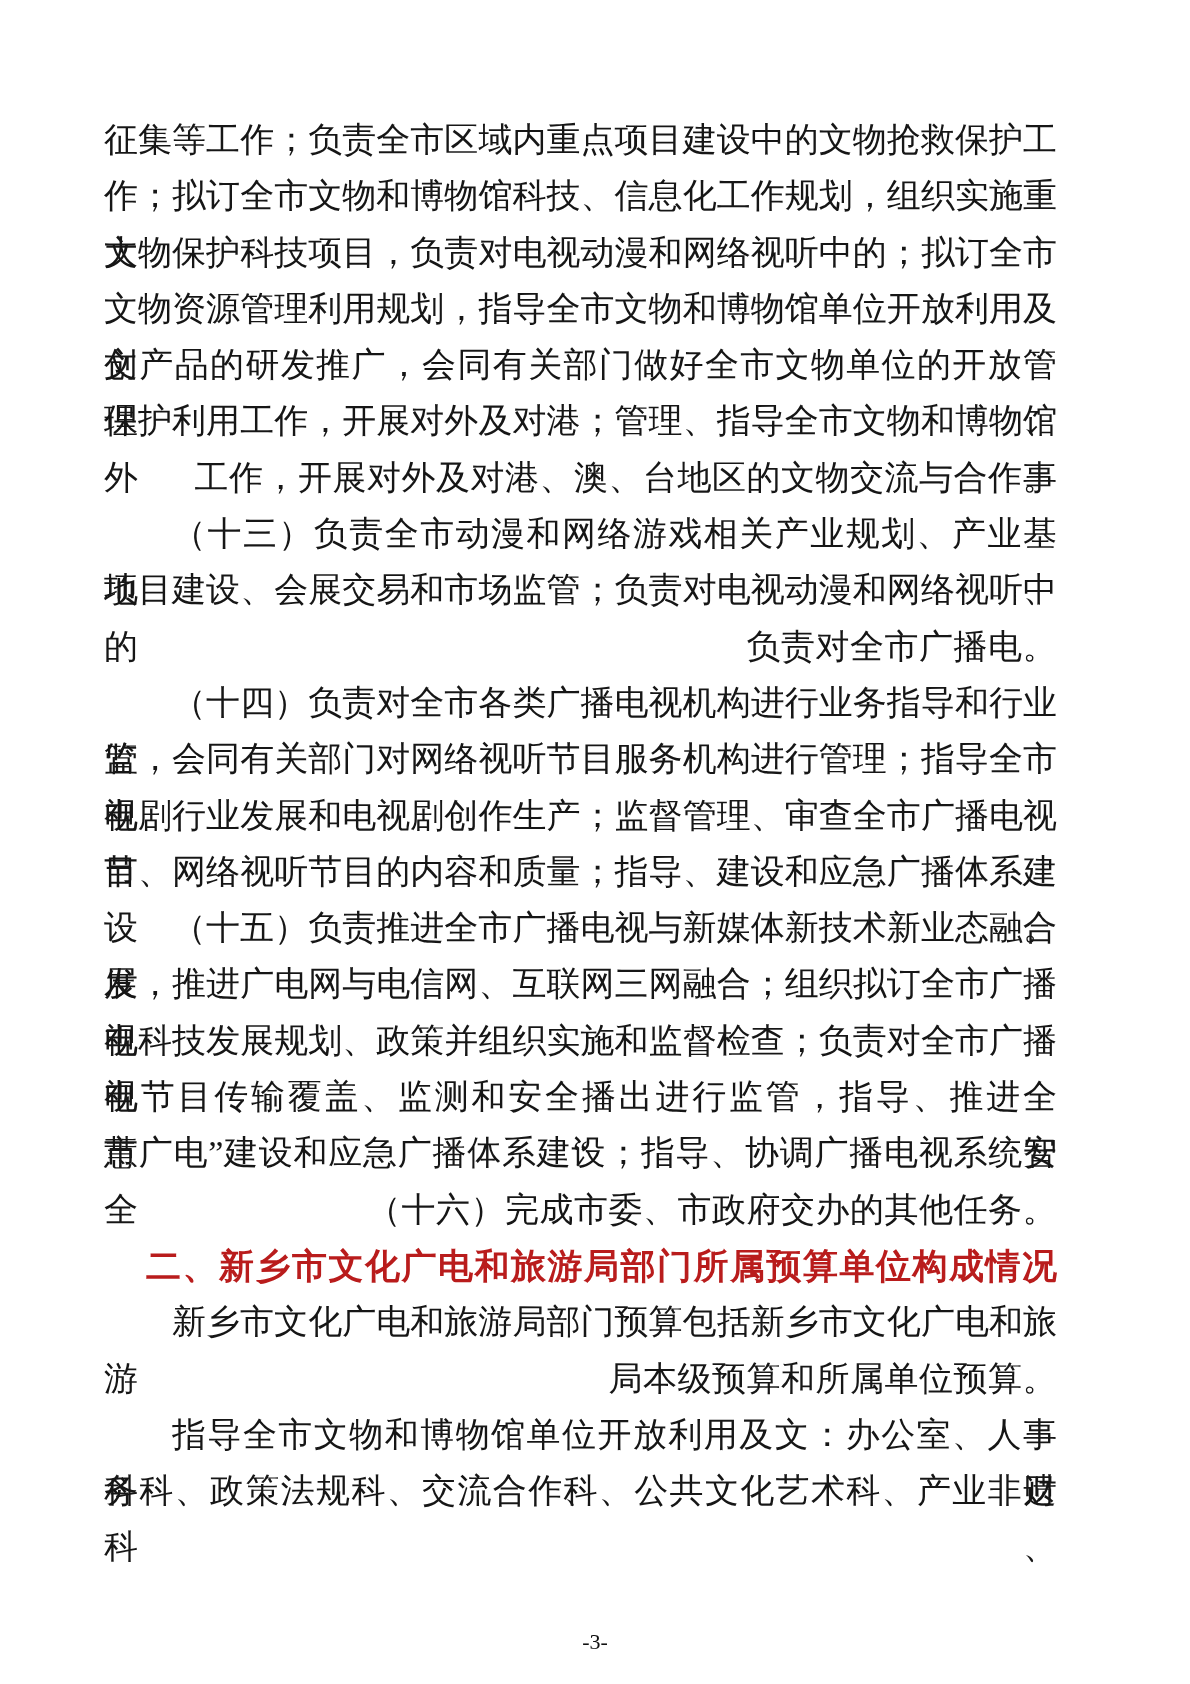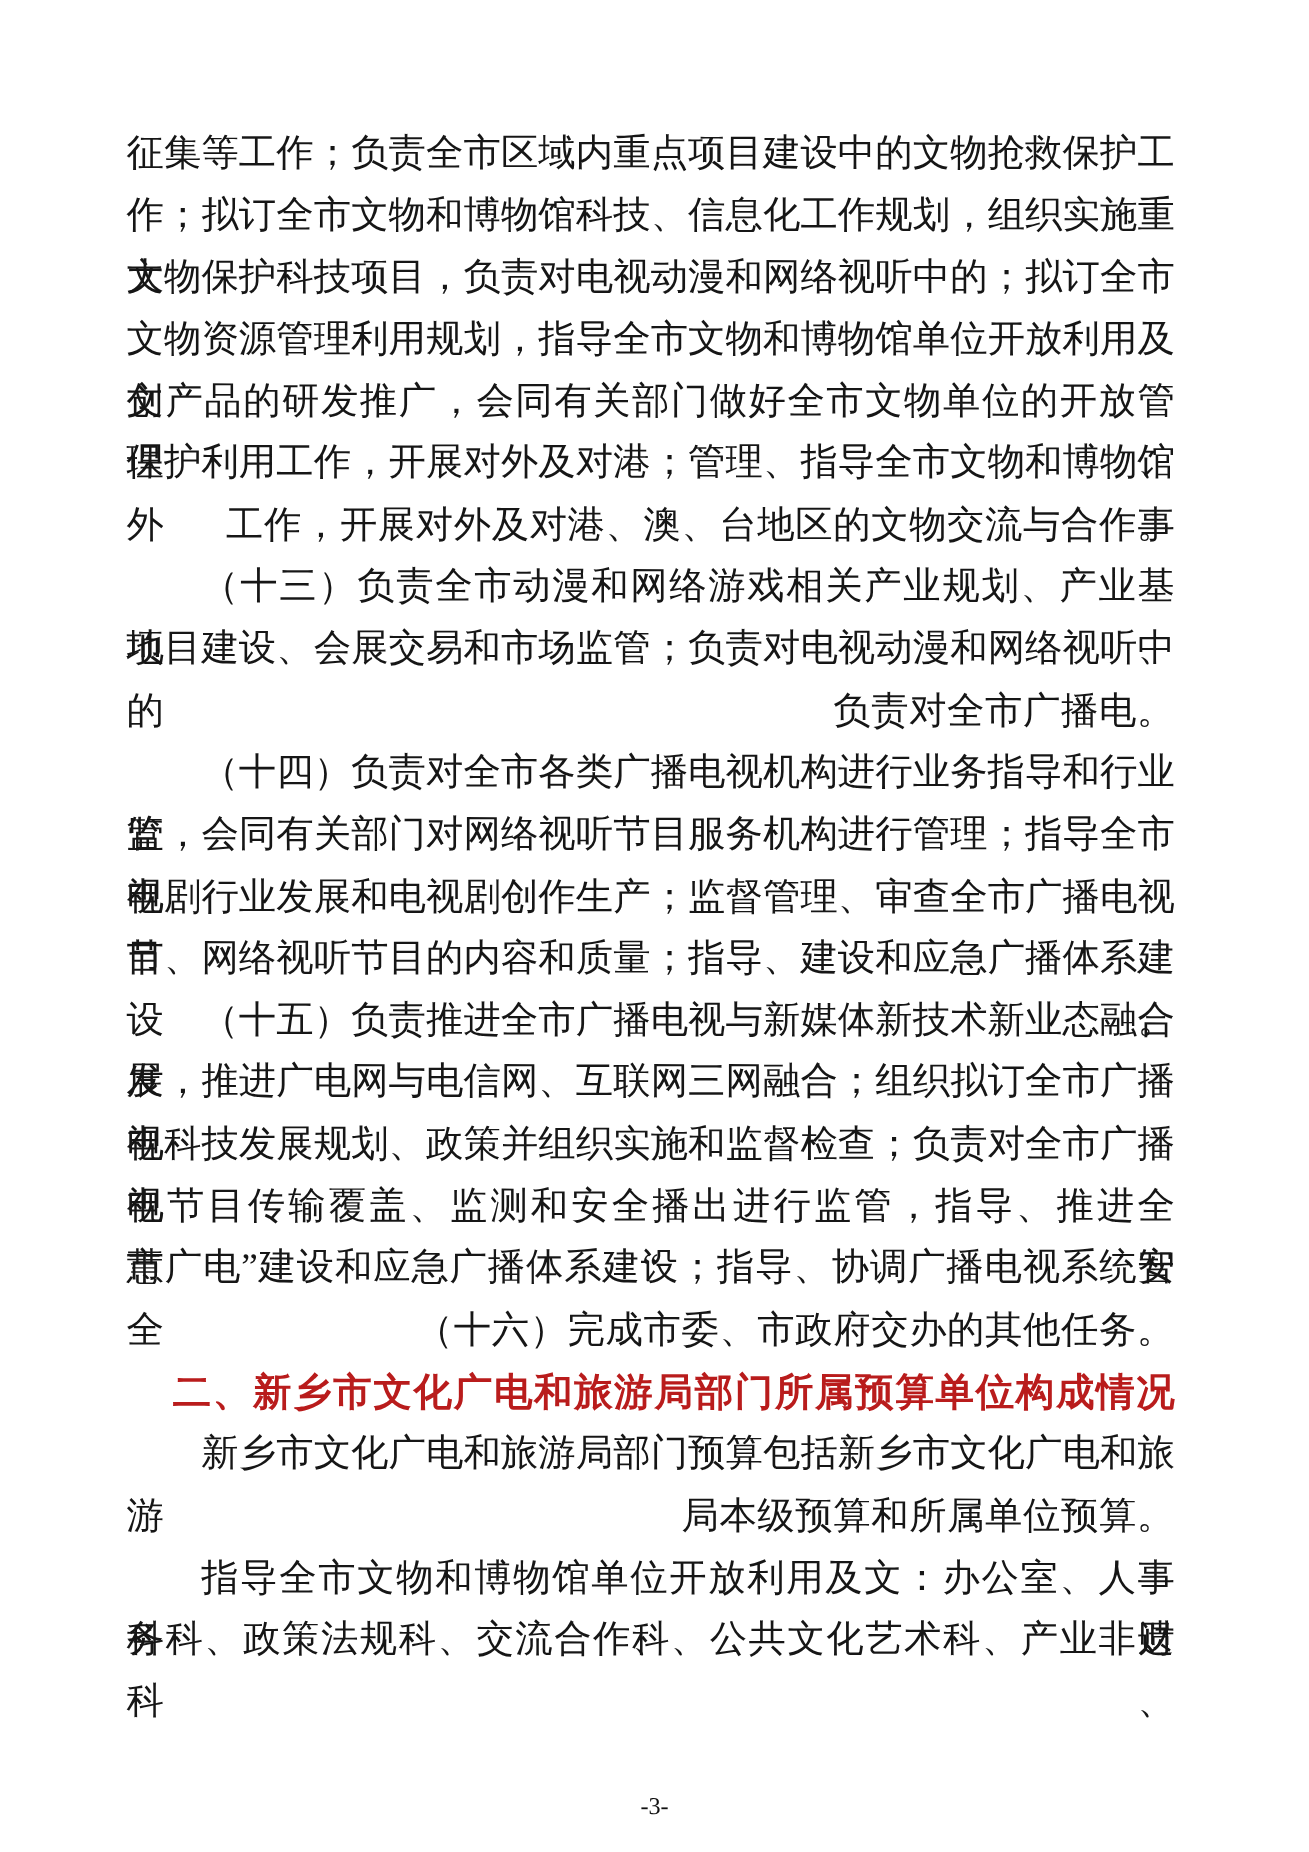--- a/index.html
+++ b/index.html
@@ -11,21 +11,21 @@
     position: relative;
     width: 1190px;
     height: 1684px;
     background: #ffffff;
     overflow: hidden;
     font-family: "Liberation Serif", "DejaVu Serif", serif;
     color: #161616;
   }
   .doc-body {
     position: absolute;
-    left: 115px;
+    left: 104px;
     top: 112px;
     width: 953px;
   }
   .line {
     font-size: 34px;
     line-height: 56.3px;
     height: 56.3px;
     white-space: nowrap;
     text-align: right;
     letter-spacing: 0.5px;

